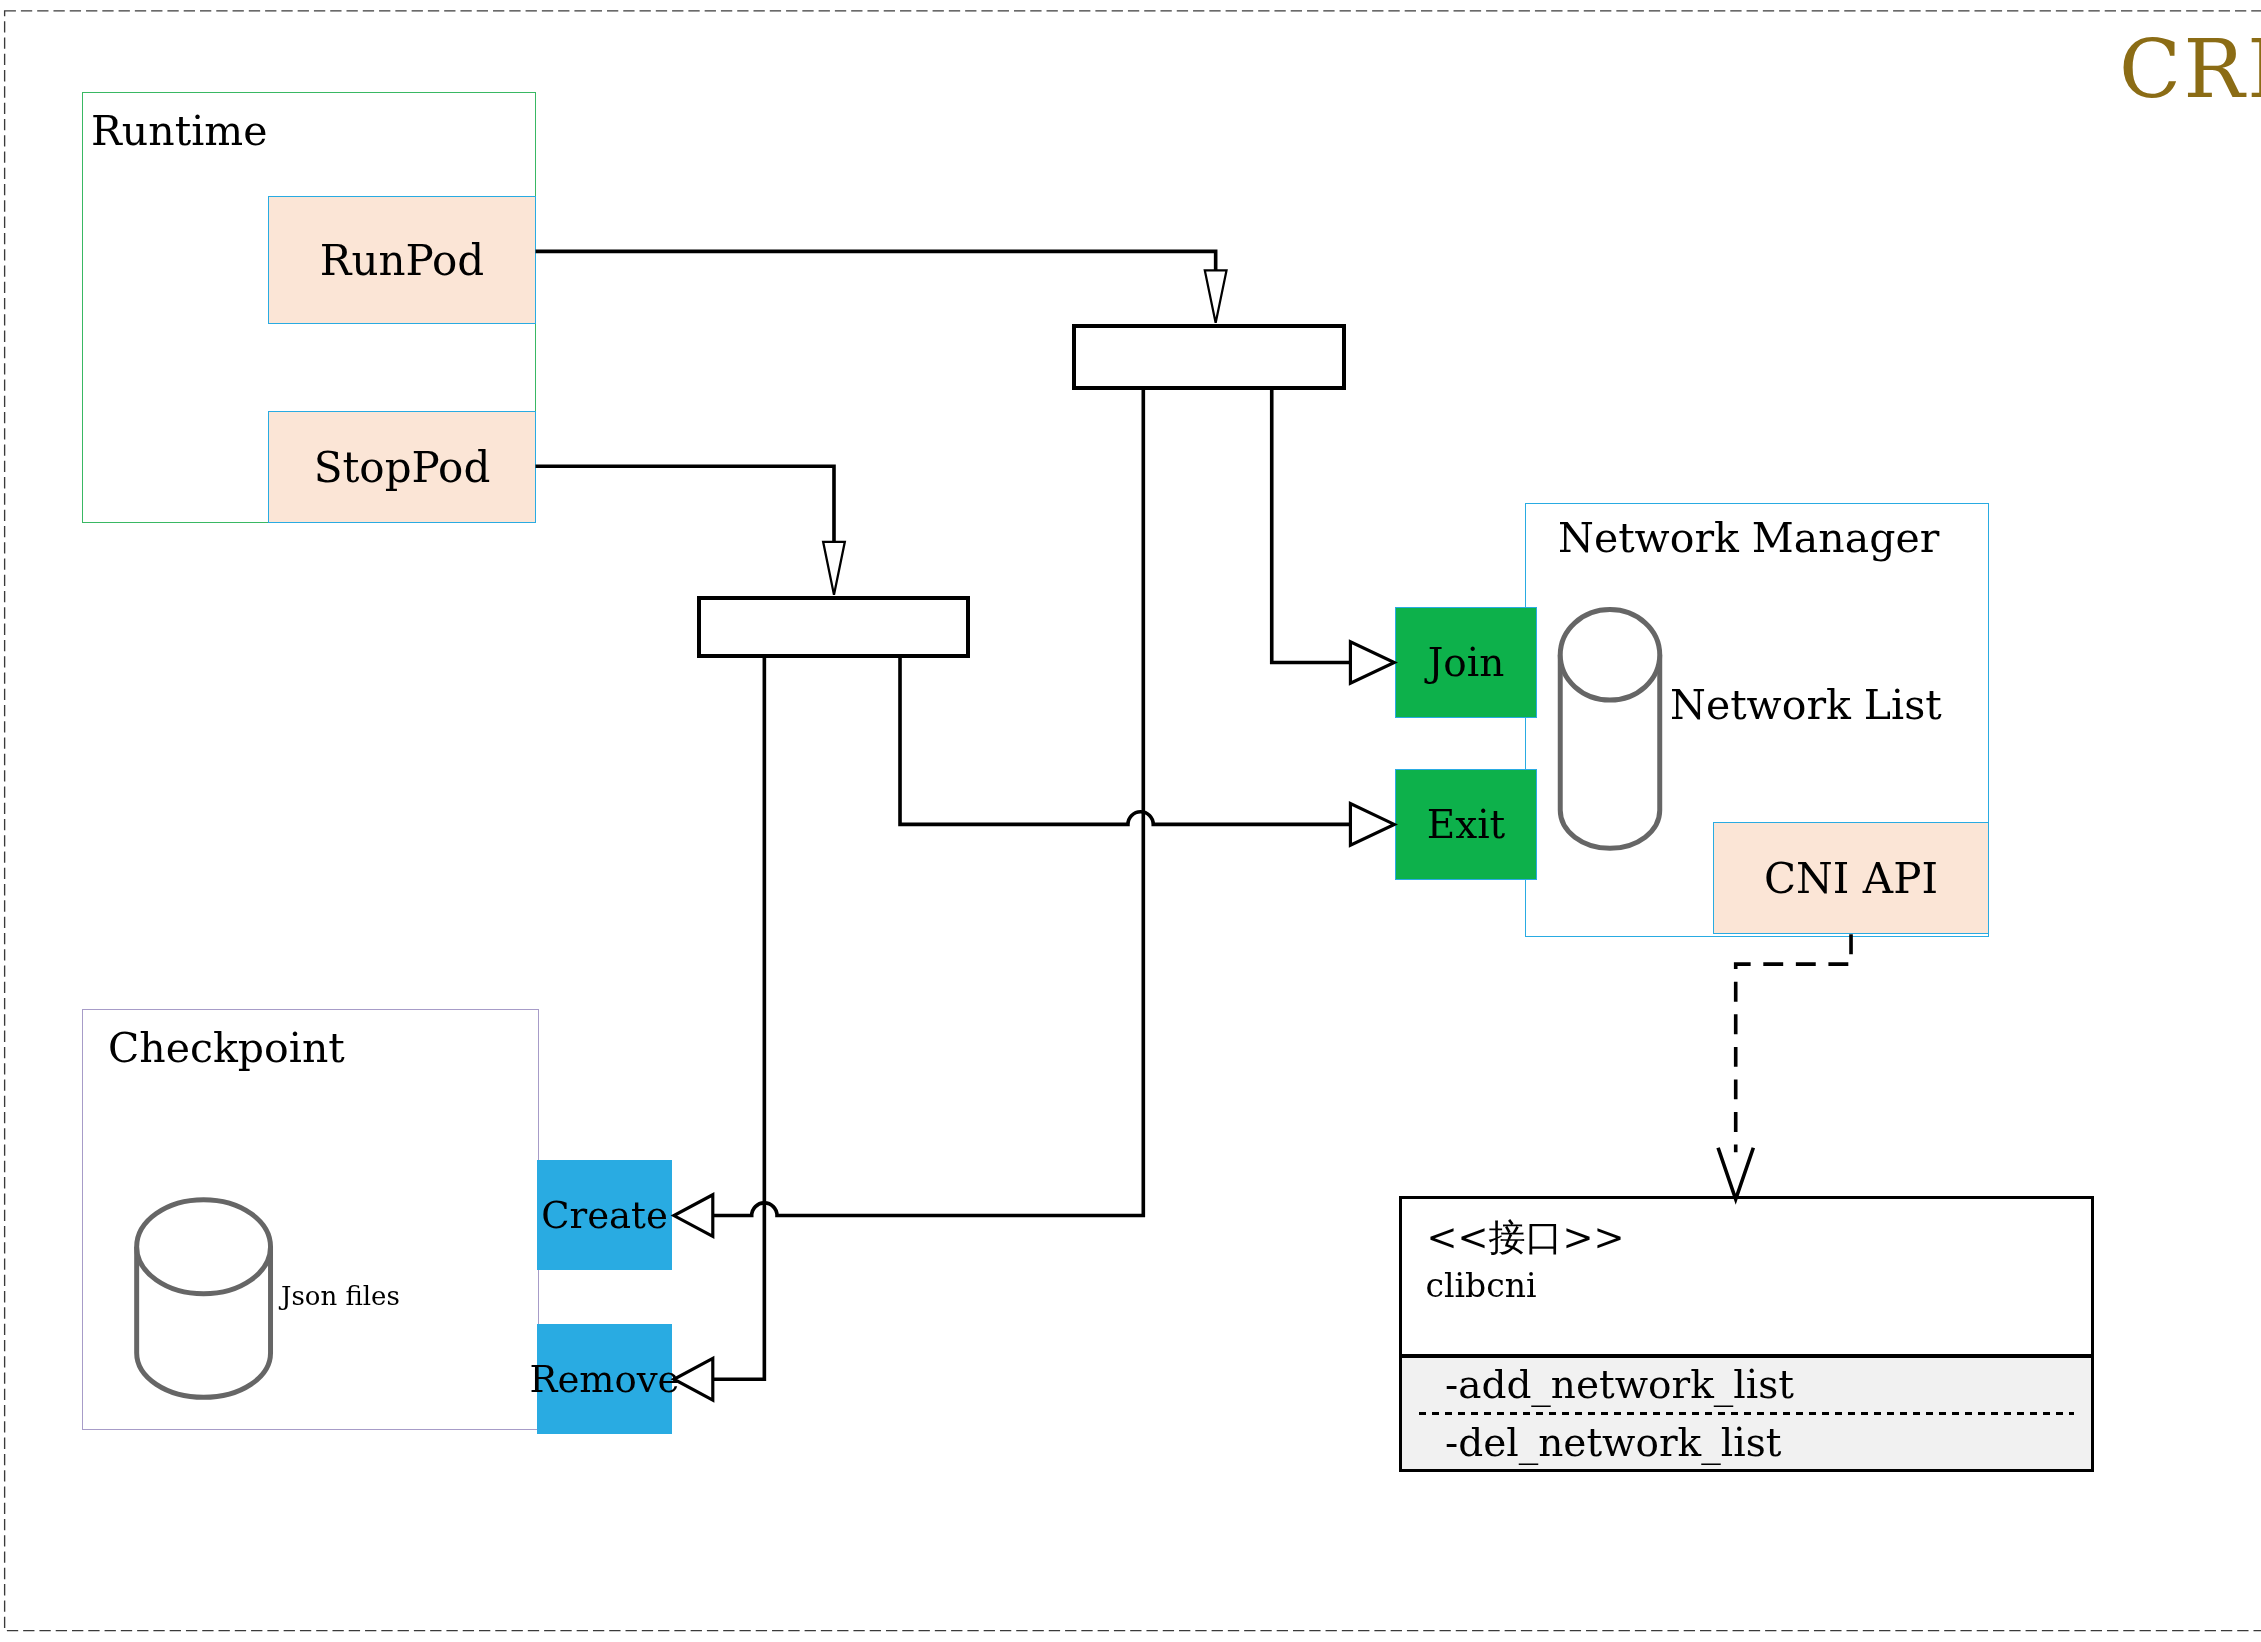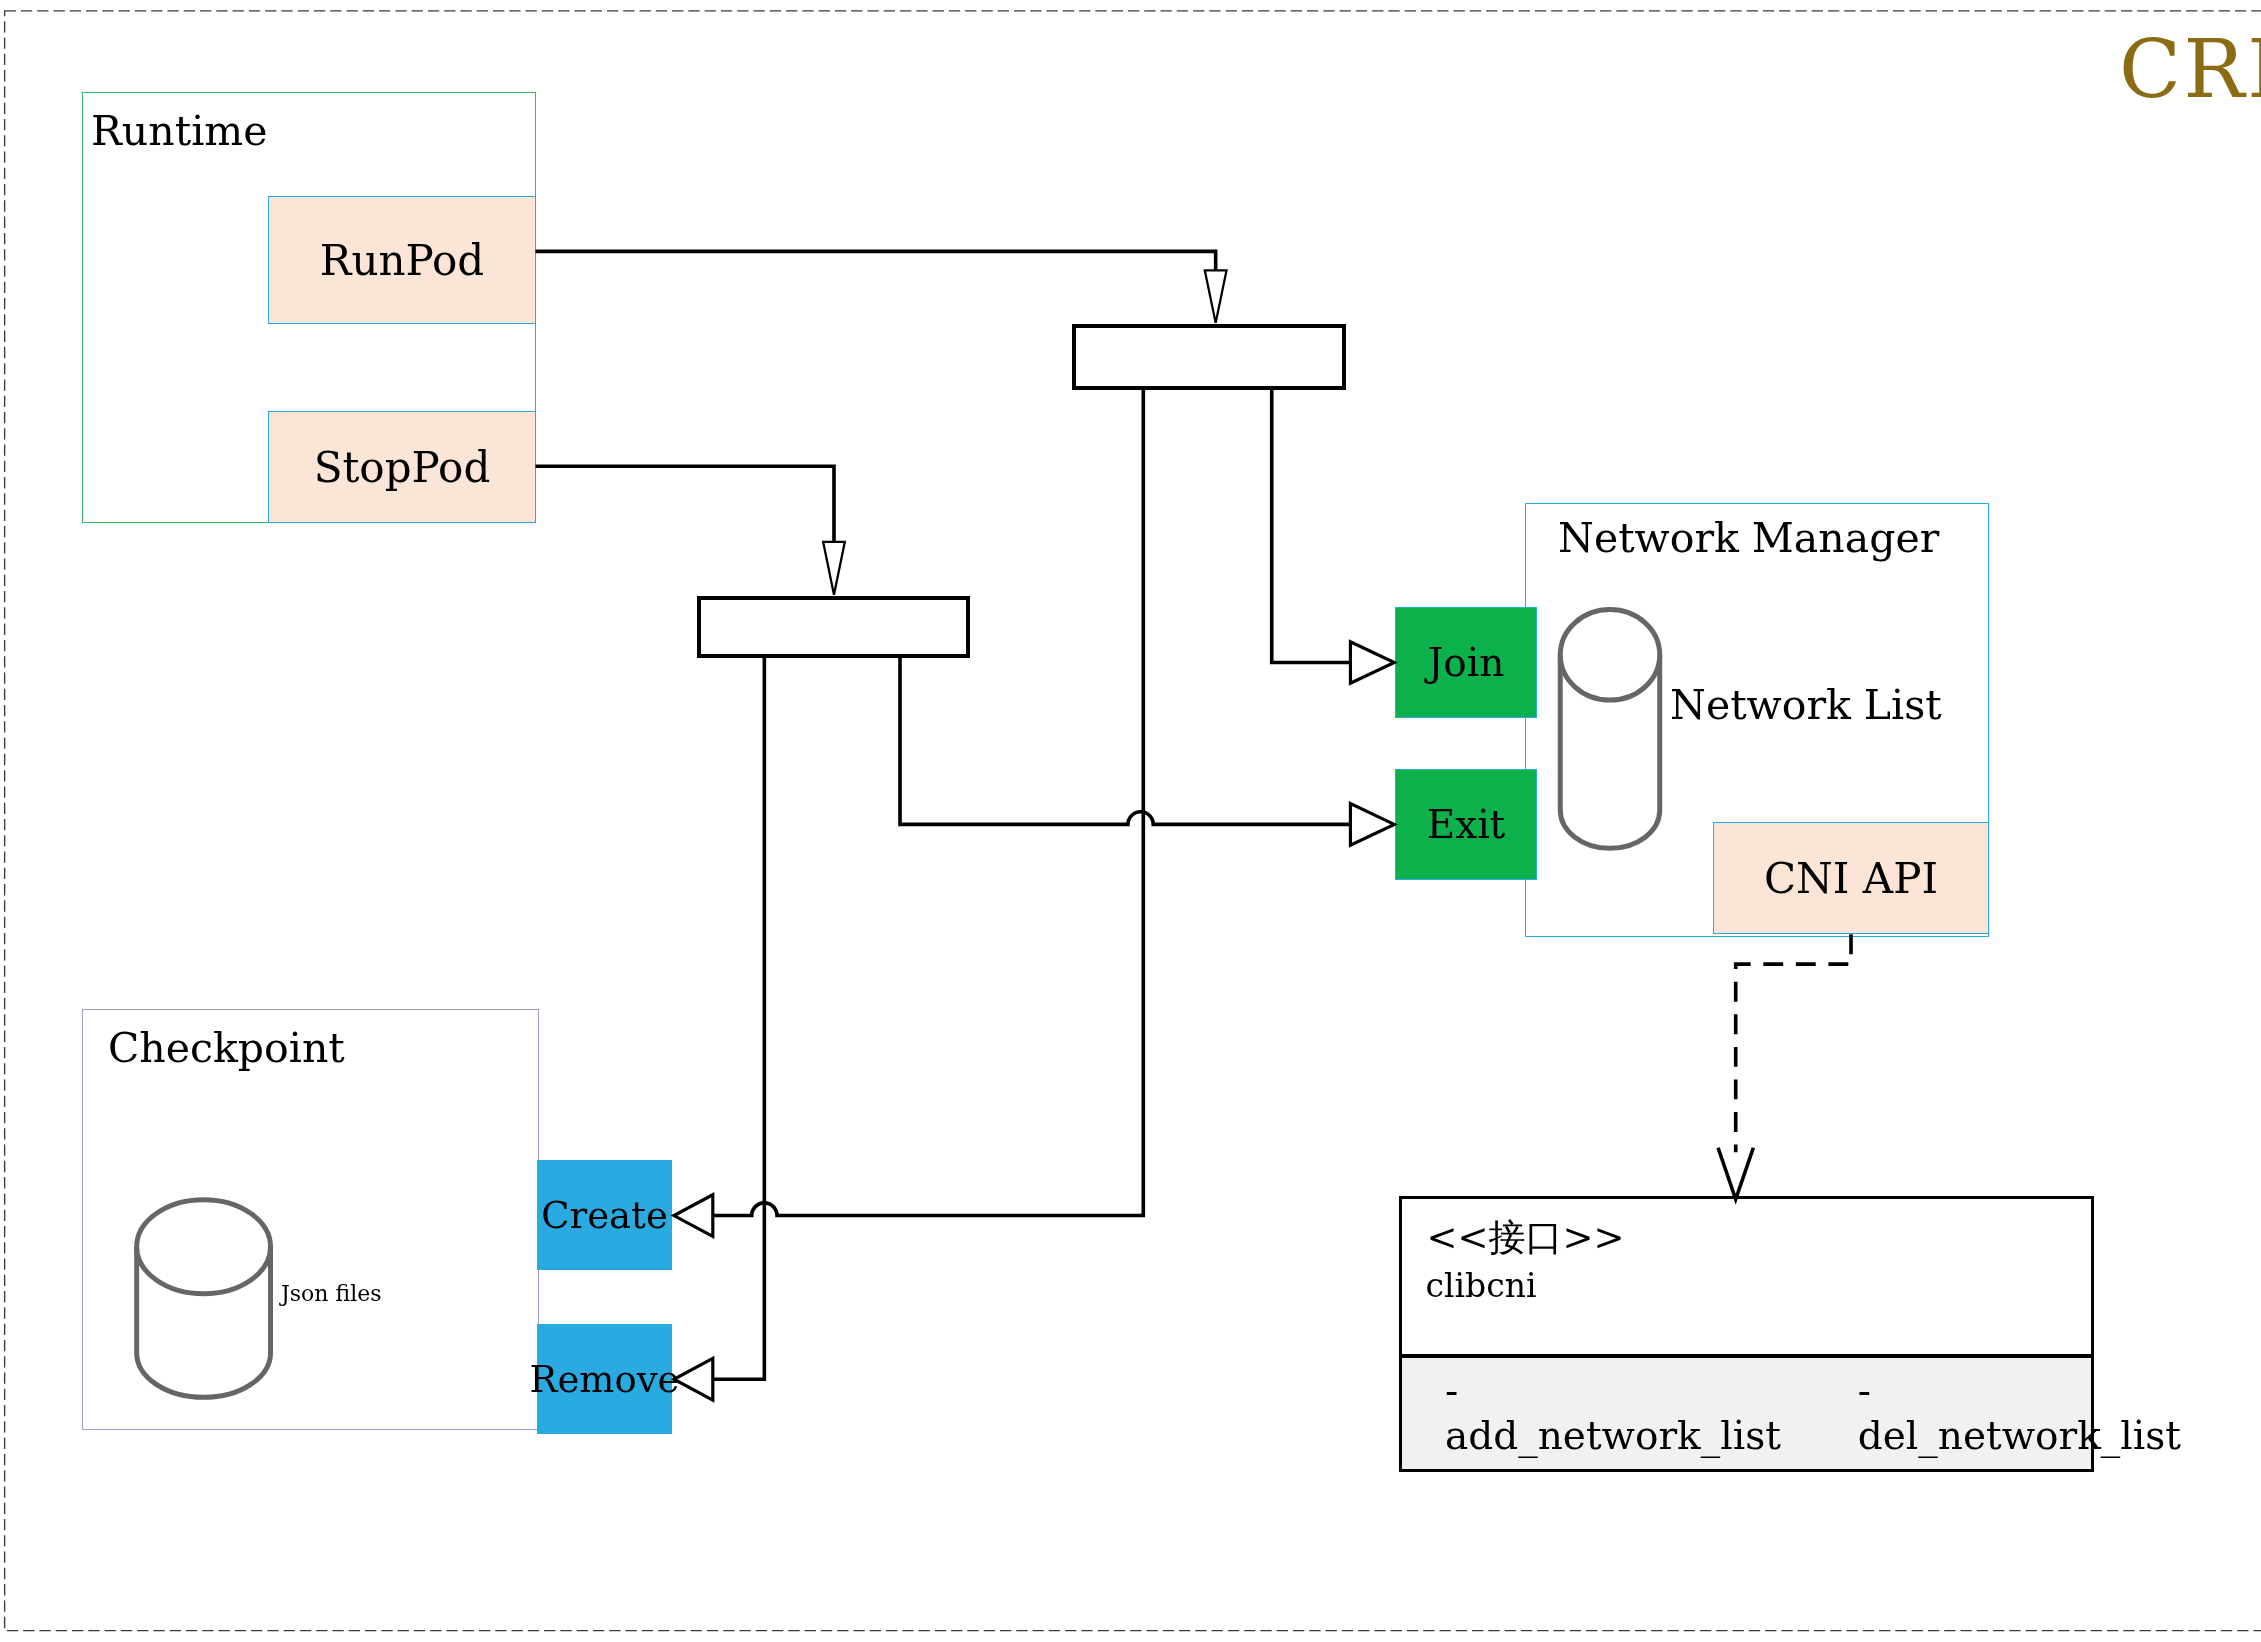--- a/index.html
+++ b/index.html
@@ -23,28 +23,28 @@
   .create-box{left:537px;top:1160px;width:135px;height:110px;}
   .remove-box{left:537px;top:1324px;width:135px;height:110px;}
   .bar{background:#fff;border:4.1px solid #000;}
   .bar1{left:1072px;top:324px;width:274px;height:66px;}
   .bar2{left:697px;top:596px;width:273px;height:62px;}
   
   .clib-box{left:1399px;top:1196px;width:695px;height:276px;border:3.6px solid #000;background:#fff;
             display:flex;flex-direction:column;}
   .clib-head{height:155px;position:relative;background:#fff;border-radius:7px;}
   .clib-divider{height:3.6px;background:#000;}
-  .clib-methods{flex:1;background:#F1F1F1;display:flex;flex-direction:row;}
+  .clib-methods{flex:1;background:#F1F1F1;display:flex;flex-direction:column;}
   .clib-row{flex:1;display:flex;align-items:center;padding-left:43px;font-size:39px;}
   .dotted-sep{height:3.6px;margin:0 17px;
       background:repeating-linear-gradient(90deg,#000 0 6.8px,transparent 6.8px 13px);}
   
   .label{position:absolute;white-space:nowrap;}
   .center-lbl{display:flex;align-items:center;justify-content:center;width:100%;height:100%;}
-  .fs92{font-size:42px;} .fs90{font-size:41px;} .fs86{font-size:39px;} .fs82{font-size:37px;} .fs74{font-size:22px;}
+  .fs92{font-size:42px;} .fs90{font-size:41px;} .fs86{font-size:39px;} .fs82{font-size:37px;} .fs74{font-size:26px;}
   .cri-title{right:53px;top:22px;font-size:81px;color:#8B6C15;letter-spacing:2.7px;}
   .clib-stereo{left:24.4px;top:13.6px;font-size:37px;}
   .clib-name{left:23.5px;top:67px;font-size:33px;}
   svg.overlay{position:absolute;left:0;top:0;width:2335px;height:1642px;pointer-events:none;}
 </style>
 </head>
 <body>
 
 <div class="canvas">
 

